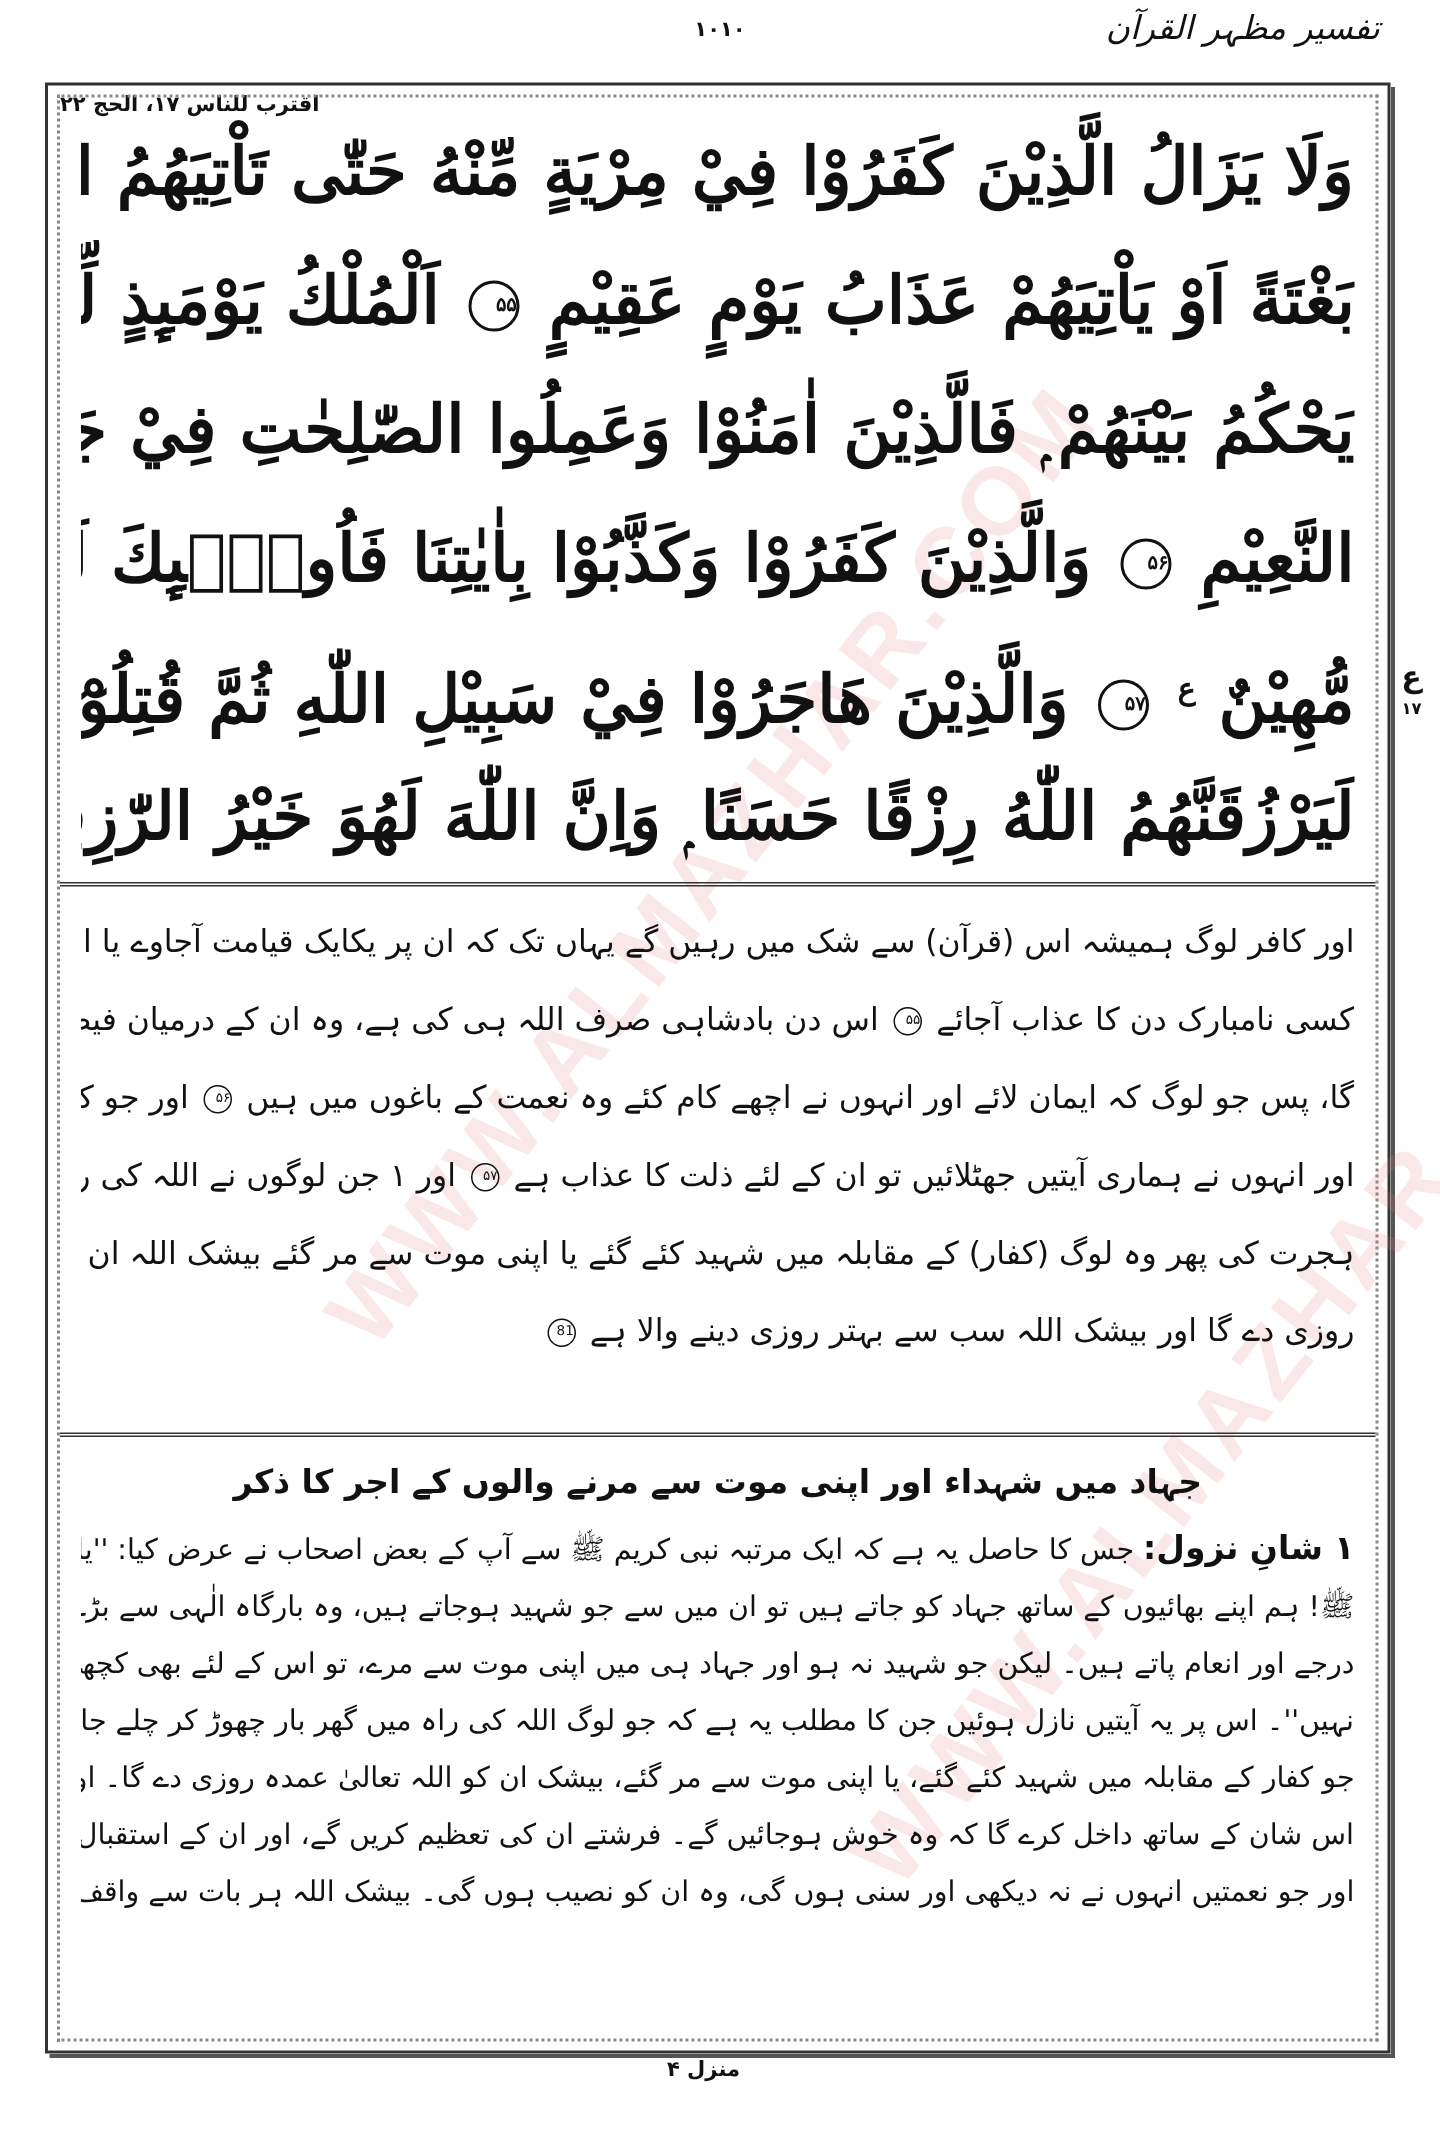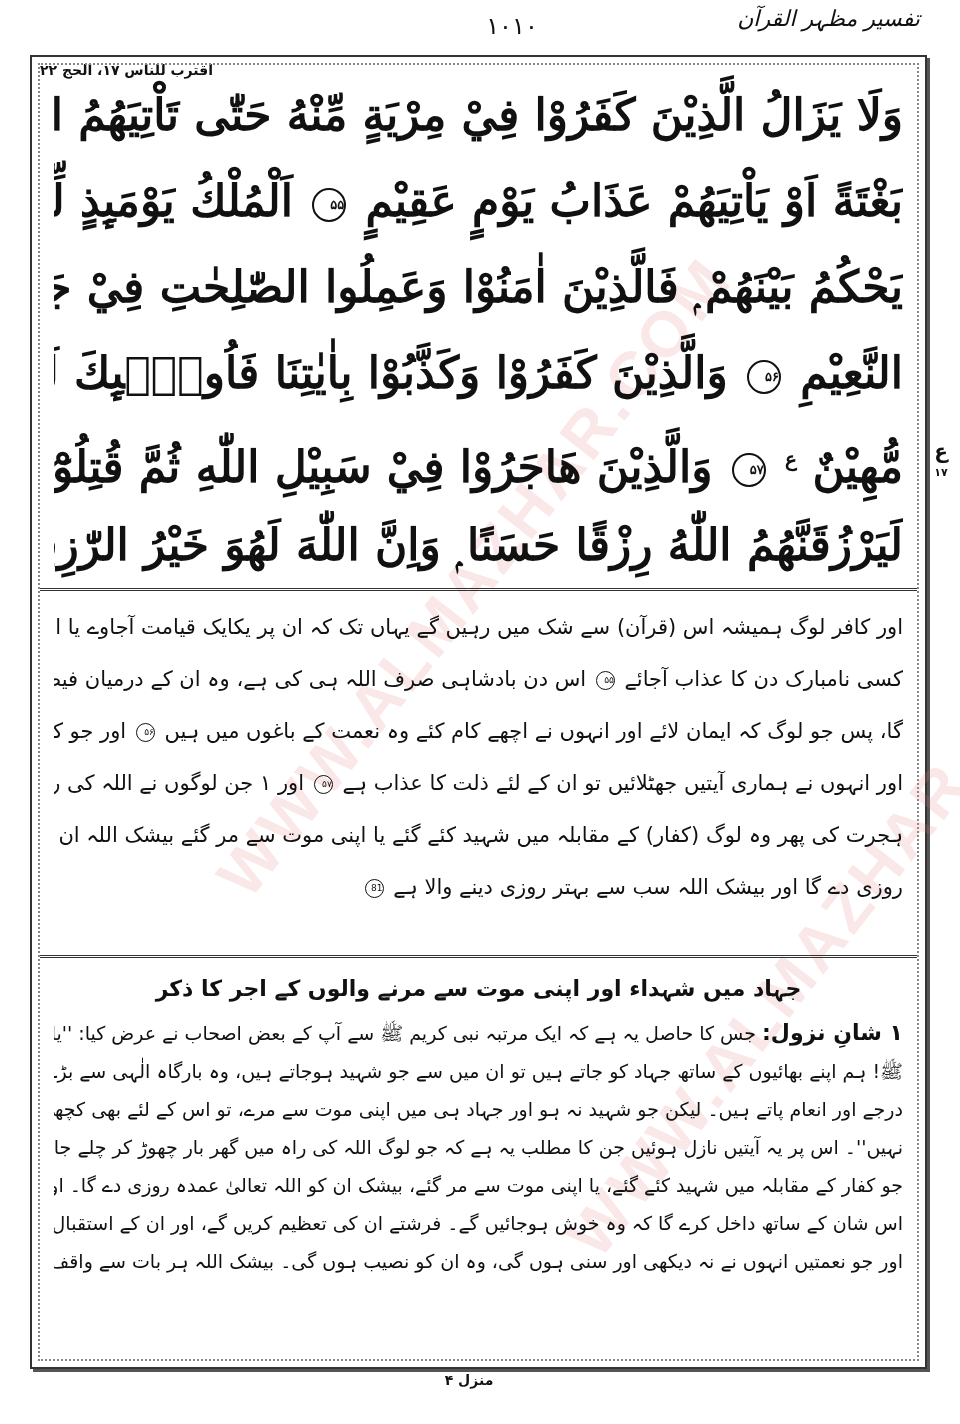--- a/index.html
+++ b/index.html
@@ -1,20 +1,20 @@
 <!DOCTYPE html>
 <html><head>
   <meta charset="utf-8">
   <style>
     html, body { margin: 0; padding: 0; background: #ffffff; }
     body { width: 960px; height: 1424px; position: relative; overflow: hidden; font-family: "DejaVu Sans", sans-serif; color: #111; }
 
     .header { position: absolute; top: 0; left: 40px; width: 880px; height: 52px; direction: rtl; }
     .header .book-title { position: absolute; right: 0; top: 6px; font-size: 22px; font-weight: normal; font-style: italic; }
-    .header .page-number { position: absolute; left: 50%; top: 12px; transform: translateX(-50%); font-size: 24px; font-weight: normal; direction: ltr; letter-spacing: 1px; margin-left: 32px; }
+    .header .page-number { position: absolute; left: 50%; top: 12px; transform: translateX(-50%); font-size: 14px; font-weight: bold; direction: ltr; letter-spacing: 1px; }
     .header .section-ref { position: absolute; left: 0; top: 14px; font-size: 14px; font-weight: bold; margin-top: 48px; }
 
     .frame-outer { position: absolute; left: 30px; top: 55px; width: 897px; height: 1314px; border: 2px solid #333; box-shadow: 3px 3px 0 #555; box-sizing: border-box; }
     .frame-inner { position: absolute; left: 38px; top: 63px; width: 881px; height: 1298px; border: 2px dotted #888; box-sizing: border-box; }
 
     .box { position: absolute; left: 40px; width: 877px; box-sizing: border-box; direction: rtl; }
     .box-arabic { top: 66px; height: 520px; padding: 6px 14px 0 14px; }
     .box-translation { top: 588px; height: 365px; padding: 10px 14px 0 14px; border-top: 3px double #333; }
     .box-commentary { top: 955px; height: 402px; padding: 6px 14px 0 14px; border-top: 3px double #333; }
 

